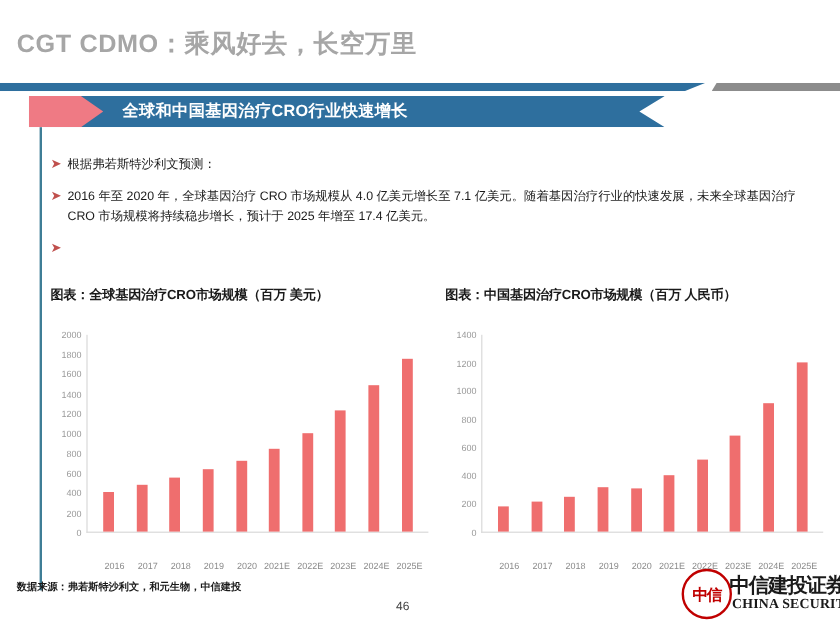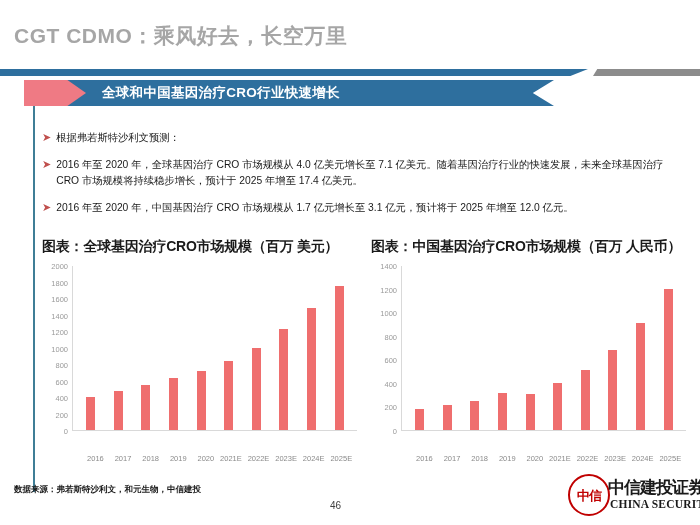--- a/index.html
+++ b/index.html
@@ -63,22 +63,22 @@
   }
   .bullet-text {
     font-size: 10.3px; line-height: 16px; color: #1a1a1a;
     font-family: "Liberation Sans", "DejaVu Sans", sans-serif;
   }
 
   
   .charts { position: absolute; left: 42px; top: 238px; width: 644px; display: flex; gap: 14px; }
   .chart-box { width: 315px; }
   .chart-title {
-    font-size: 14px; font-weight: bold; color: #1a1a1a;
-    margin-bottom: 10px; white-space: nowrap; letter-spacing: -.2px;
+    font-size: 11px; font-weight: bold; color: #1a1a1a;
+    margin-bottom: 26px; white-space: nowrap; letter-spacing: -.2px;
   }
   .plot {
     position: relative; height: 185px;
     display: flex;
   }
   .y-axis {
     position: relative; width: 30px; height: 165px; flex: 0 0 auto;
   }
   .y-tick {
     position: absolute; right: 4px; transform: translateY(-50%);
@@ -161,21 +161,20 @@
     <div class="bullet">
       <span class="bullet-mark">➤</span>
       <span class="bullet-text">根据弗若斯特沙利文预测：</span>
     </div>
     <div class="bullet">
       <span class="bullet-mark">➤</span>
       <span class="bullet-text">2016 年至 2020 年，全球基因治疗 CRO 市场规模从 4.0 亿美元增长至 7.1 亿美元。随着基因治疗行业的快速发展，未来全球基因治疗 CRO 市场规模将持续稳步增长，预计于 2025 年增至 17.4 亿美元。</span>
     </div>
     <div class="bullet">
       <span class="bullet-mark">➤</span>
-      <span class="bullet-text">2016 年至 2020 年，中国基因治疗 CRO 市场规模从 1.7 亿元增长至 3.1 亿元，预计将于 2025 年增至 12.0 亿元。</span>
     </div>
   </div>
 
   <div class="charts">
 
     <div class="chart-box">
       <div class="chart-title">图表：全球基因治疗CRO市场规模（百万 美元）</div>
       <div class="plot">
         <div class="y-axis">
             <div class="y-tick" style="top: 0px; text-align: center;">2000</div>

